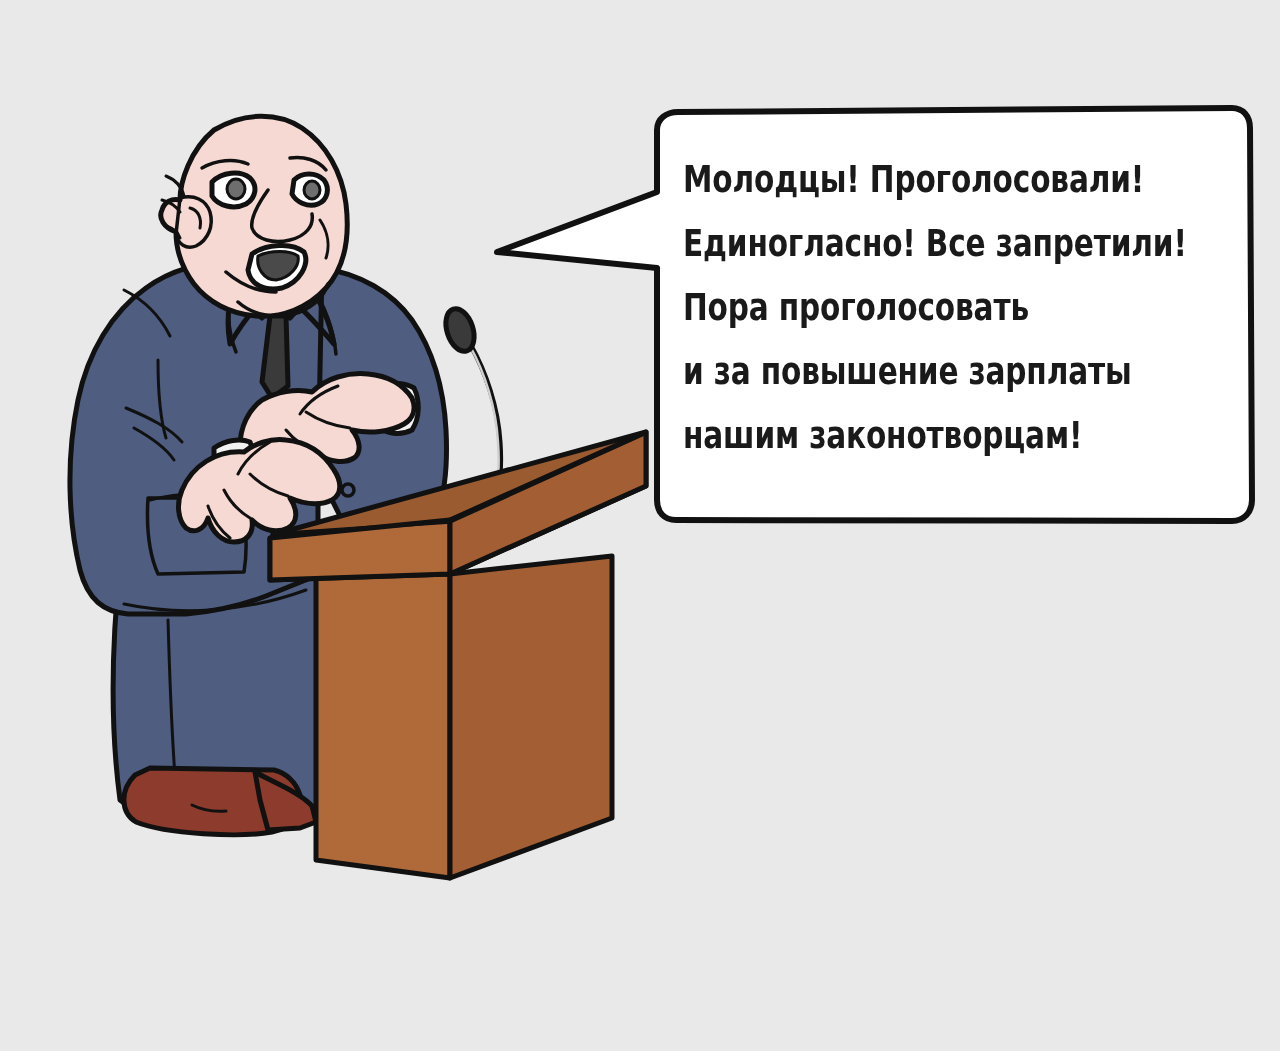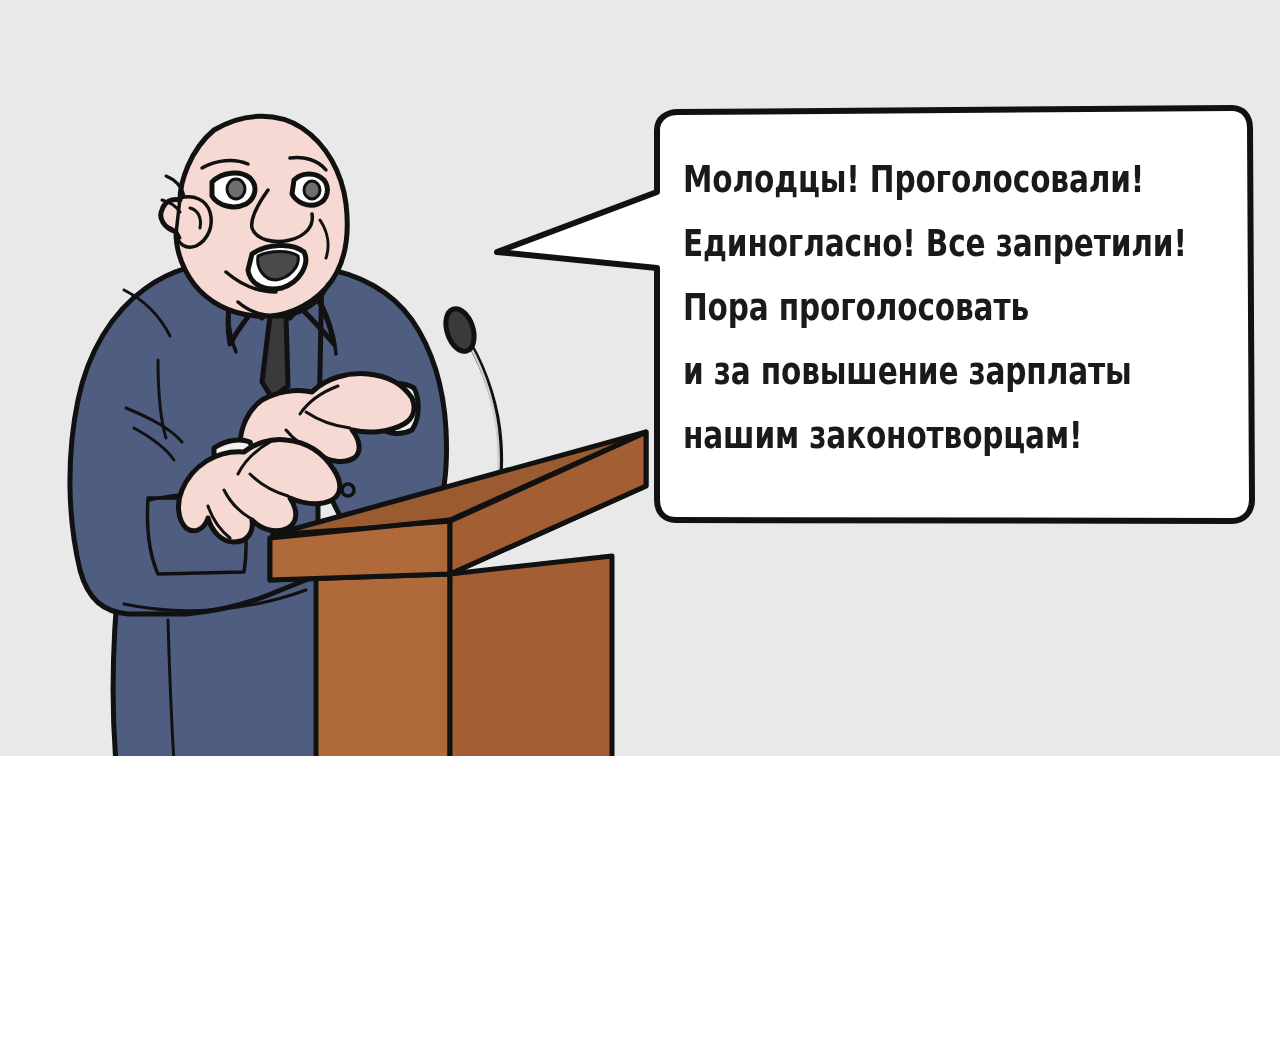--- a/index.html
+++ b/index.html
@@ -6,21 +6,21 @@
     margin: 0;
     padding: 0;
     background: #ffffff;
   }
   body {
     font-family: "Liberation Sans", sans-serif;
   }
   #canvas {
     position: relative;
     width: 1280px;
-    height: 756px;
+    height: 1051px;
     overflow: hidden;
     background: #8b5cf6;
   }
   #scene {
     position: absolute;
     inset: 0;
     width: 1280px;
     height: 1051px;
     display: block;
   }

